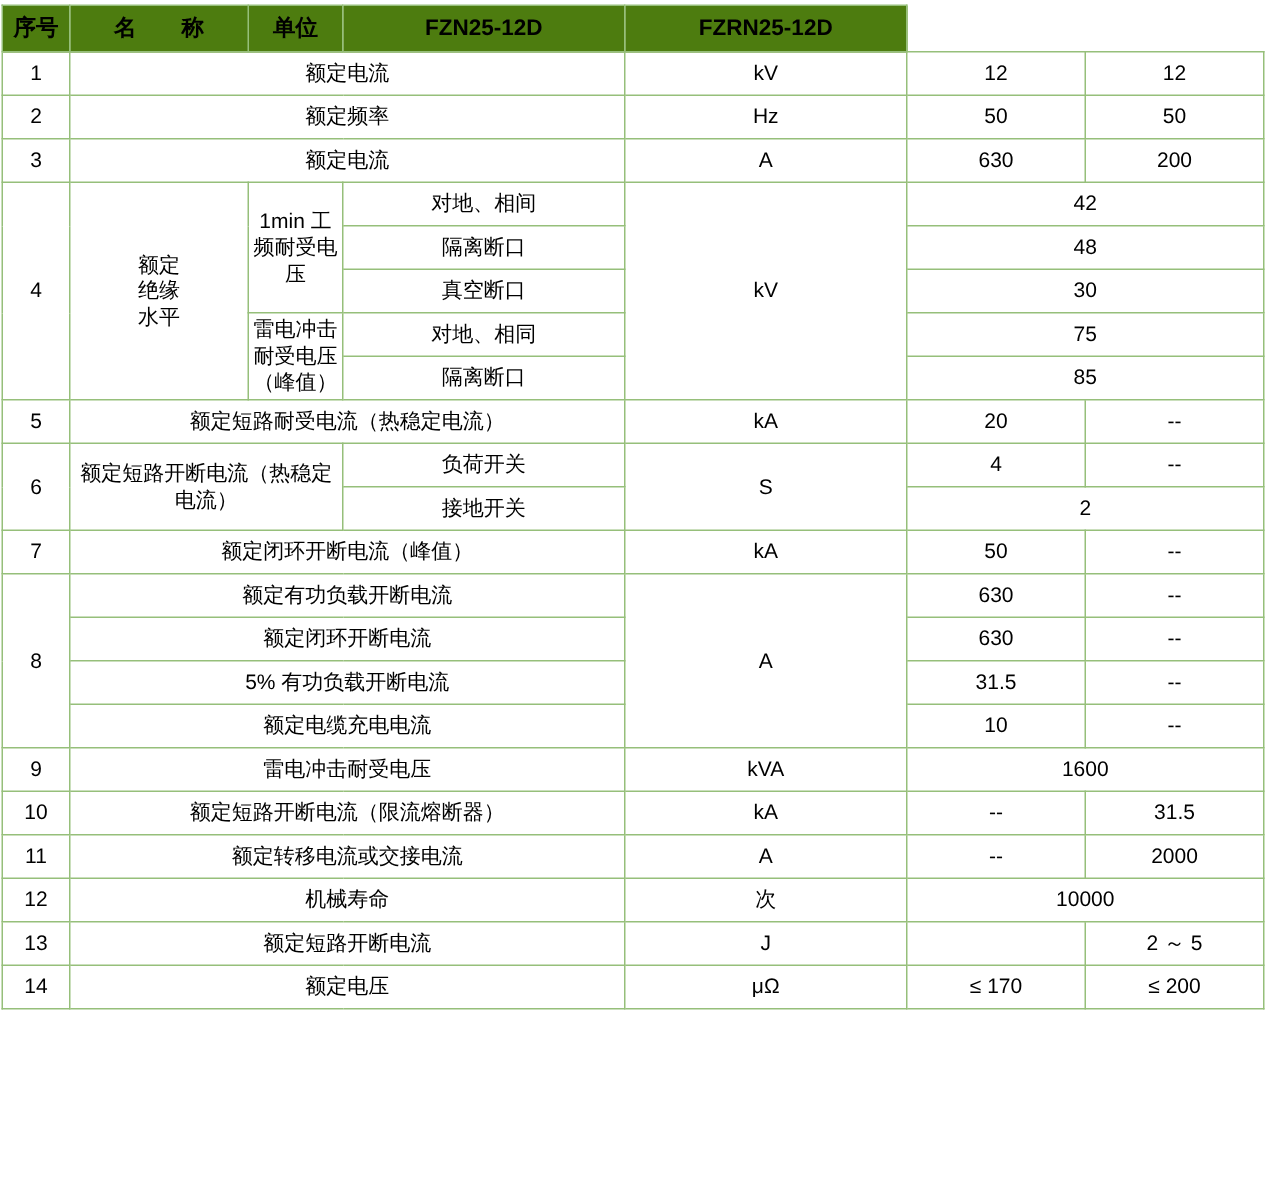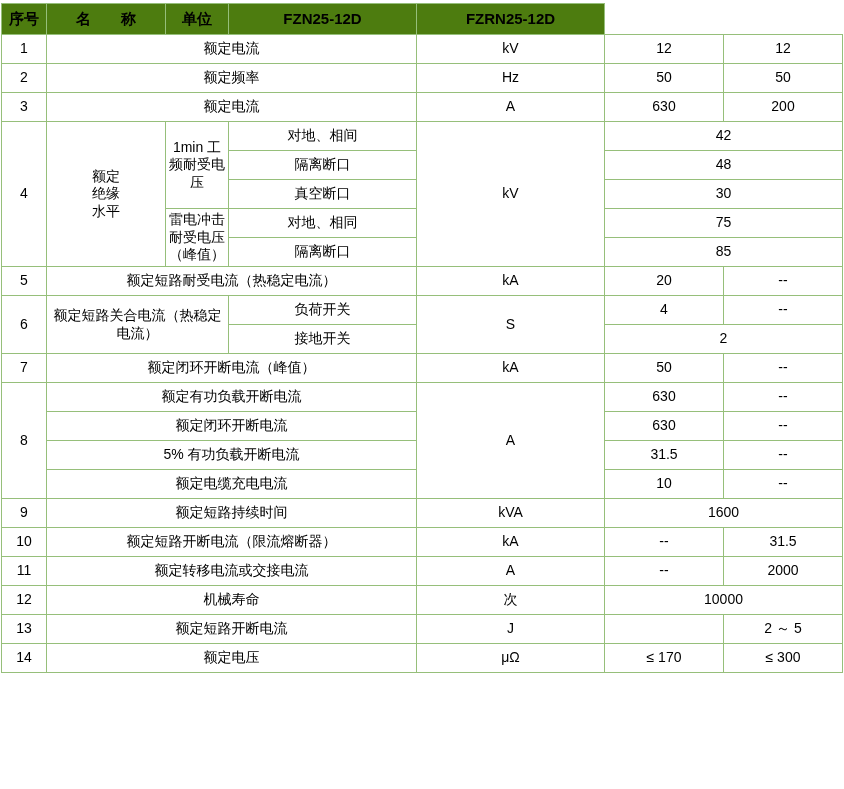--- a/index.html
+++ b/index.html
@@ -146,21 +146,21 @@
       <tr class="rowh">
         <td>5</td>
         <td colspan="3">额定短路耐受电流（热稳定电流）</td>
         <td>kA</td>
         <td>20</td>
         <td>--</td>
       </tr>
 
       <tr class="rowh">
         <td rowspan="2">6</td>
-        <td rowspan="2" colspan="2" class="cell-pad vert-narrow">额定短路关合电流（热稳定电流）</td>
+        <td rowspan="2" colspan="2" class="cell-pad vert-narrow">额定短路开断电流（热稳定电流）</td>
         <td class="cell-pad">负荷开关</td>
         <td rowspan="2">S</td>
         <td>4</td>
         <td>--</td>
       </tr>
       <tr class="rowh">
         <td class="cell-pad">接地开关</td>
         <td colspan="2">2</td>
       </tr>
 
@@ -190,21 +190,21 @@
         <td>--</td>
       </tr>
       <tr class="rowh">
         <td colspan="3">额定电缆充电电流</td>
         <td>10</td>
         <td>--</td>
       </tr>
 
       <tr class="rowh">
         <td>9</td>
-        <td colspan="3">额定短路持续时间</td>
+        <td colspan="3">雷电冲击耐受电压</td>
         <td>kVA</td>
         <td colspan="2">1600</td>
       </tr>
 
       <tr class="rowh">
         <td>10</td>
         <td colspan="3">额定短路开断电流（限流熔断器）</td>
         <td>kA</td>
         <td>--</td>
         <td>31.5</td>
@@ -231,18 +231,18 @@
         <td>J</td>
         <td></td>
         <td>2 ～ 5</td>
       </tr>
 
       <tr class="rowh">
         <td>14</td>
         <td colspan="3">额定电压</td>
         <td>μΩ</td>
         <td>≤ 170</td>
-        <td>≤ 300</td>
+        <td>≤ 200</td>
       </tr>
 
     </tbody>
   </table>
 </div>
 
 </body></html>

